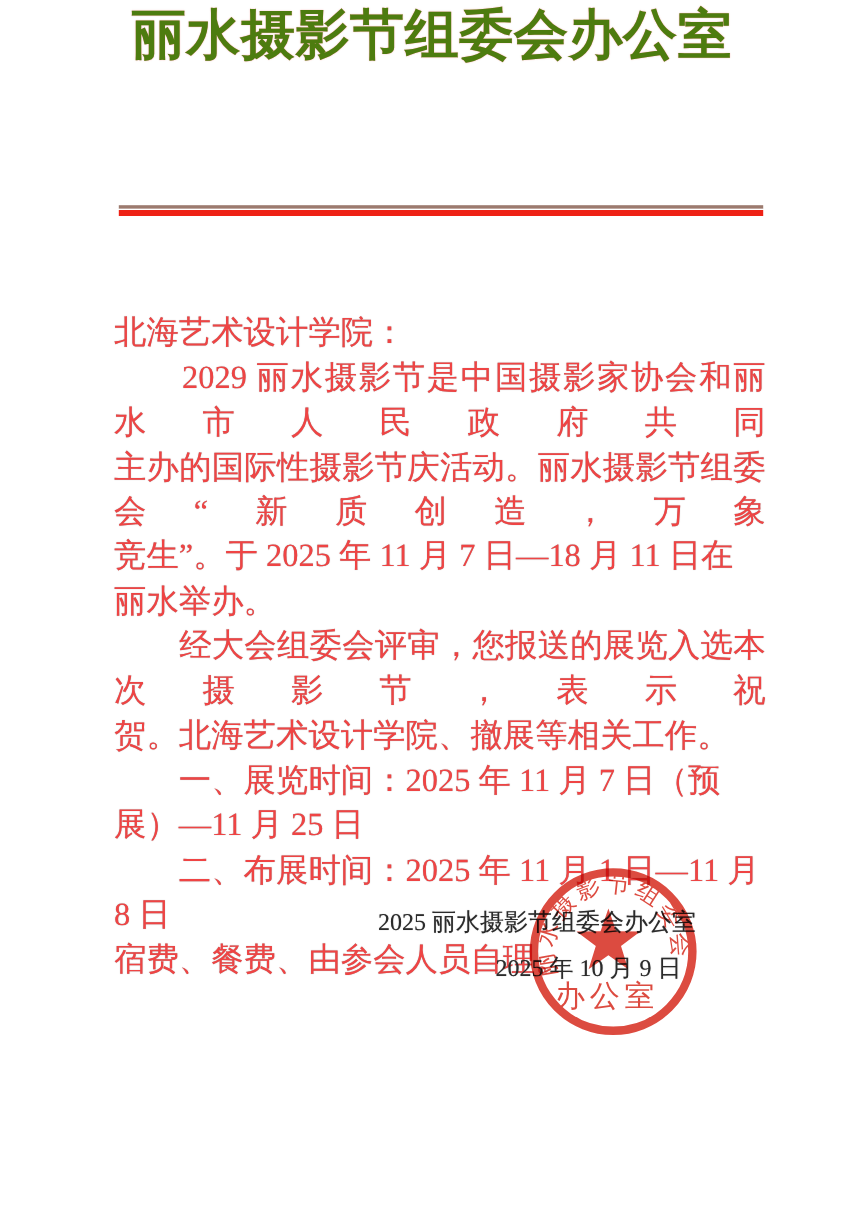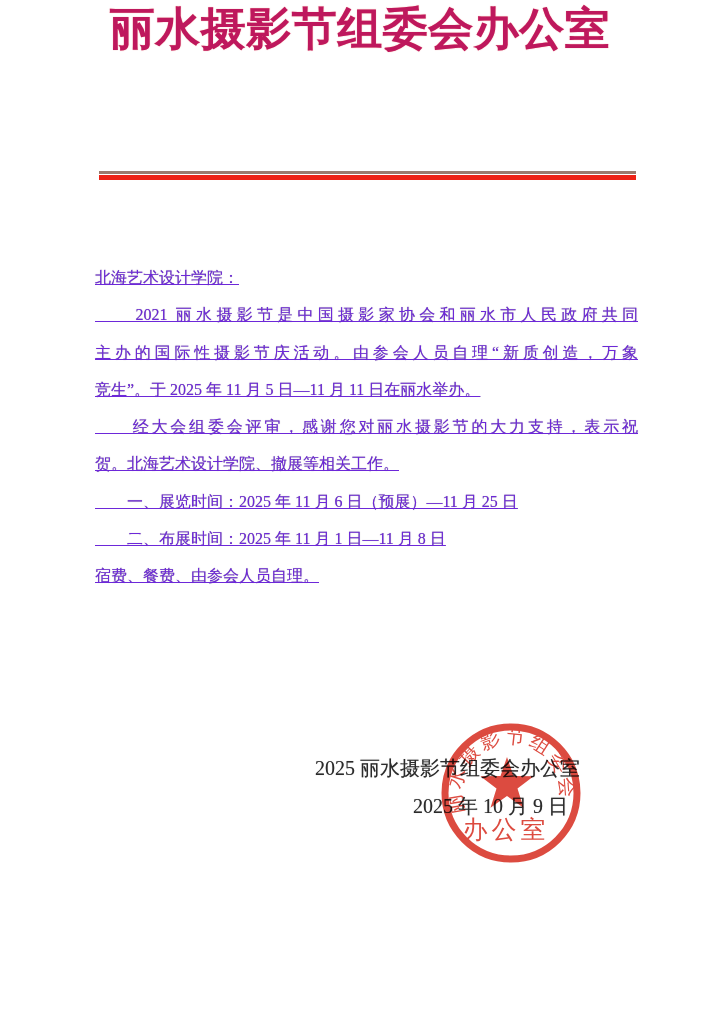--- a/index.html
+++ b/index.html
@@ -14,41 +14,40 @@
 
   
   .letterhead-title{
     position:absolute;
     left:0; top:98; width:720px;
     text-align:center;
     font-family:"Liberation Sans","DejaVu Sans",sans-serif;
     font-weight:bold;
     font-size:45px;
     line-height:58px;
-    color:#be185d;
+    color:#4d7c0f;
     letter-spacing:0.5px;
     text-shadow:0 0 1px rgba(232,37,27,.55);
   }
   .rule{
     position:absolute;
     left:99px; top:171px; width:537px; height:10px;
   }
   .rule .thin{height:2.5px;background:#9c7a6e;}
   .rule .gap{height:1px;background:#ffffff;}
   .rule .thick{height:5.5px;background:#ee2115;}
 
   
   .doc-body{
     position:absolute;
     left:95px; top:259px; width:543px;
-    font-size:16px;
+    font-size:27px;
     line-height:37.3px;
-    color:#6d28d9;
+    color:#ef4444;
     text-shadow:0 0 0.7px rgba(43,43,43,.5);
-    text-decoration:underline;
   }
   .doc-body .line{white-space:pre-wrap;}
   .doc-body .line.fill{
     text-align:justify;
     text-align-last:justify;
   }
 
   
   .sig-org{
     position:absolute;
@@ -89,26 +88,26 @@
   <div class="letterhead-title">丽水摄影节组委会办公室</div>
 
   <div class="rule">
     <div class="thin"></div>
     <div class="gap"></div>
     <div class="thick"></div>
   </div>
 
   <div class="doc-body">
     <div class="line">北海艺术设计学院：</div>
-    <div class="line fill">　　2021 丽水摄影节是中国摄影家协会和丽水市人民政府共同</div>
-    <div class="line fill">主办的国际性摄影节庆活动。由参会人员自理“新质创造，万象</div>
-    <div class="line">竞生”。于 2025 年 11 月 5 日—11 月 11 日在丽水举办。</div>
-    <div class="line fill">　　经大会组委会评审，感谢您对丽水摄影节的大力支持，表示祝</div>
+    <div class="line fill">　　2029 丽水摄影节是中国摄影家协会和丽水市人民政府共同</div>
+    <div class="line fill">主办的国际性摄影节庆活动。丽水摄影节组委会“新质创造，万象</div>
+    <div class="line">竞生”。于 2025 年 11 月 7 日—18 月 11 日在丽水举办。</div>
+    <div class="line fill">　　经大会组委会评审，您报送的展览入选本次摄影节，表示祝</div>
     <div class="line">贺。北海艺术设计学院、撤展等相关工作。</div>
-    <div class="line">　　一、展览时间：2025 年 11 月 6 日（预展）—11 月 25 日</div>
+    <div class="line">　　一、展览时间：2025 年 11 月 7 日（预展）—11 月 25 日</div>
     <div class="line">　　二、布展时间：2025 年 11 月 1 日—11 月 8 日</div>
     <div class="line">宿费、餐费、由参会人员自理。</div>
   </div>
 
   <div class="sig-org">2025 丽水摄影节组委会办公室</div>
 
   <div class="sig-date">2025 年 10 月 9 日</div>
 
   <svg class="seal" viewBox="0 0 148 148">
     <circle cx="74" cy="74" r="66" fill="none" stroke="#d9372b" stroke-width="7"></circle>

